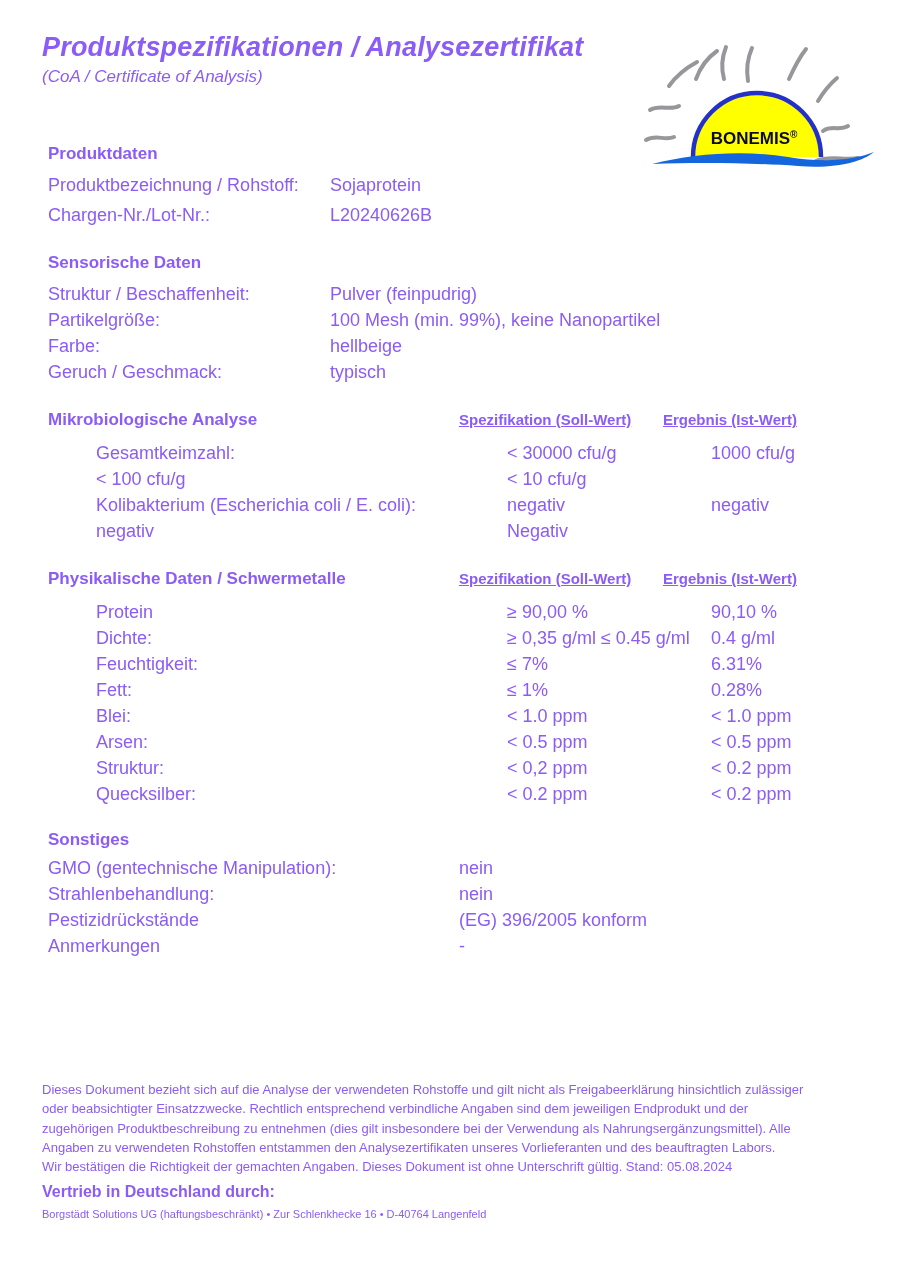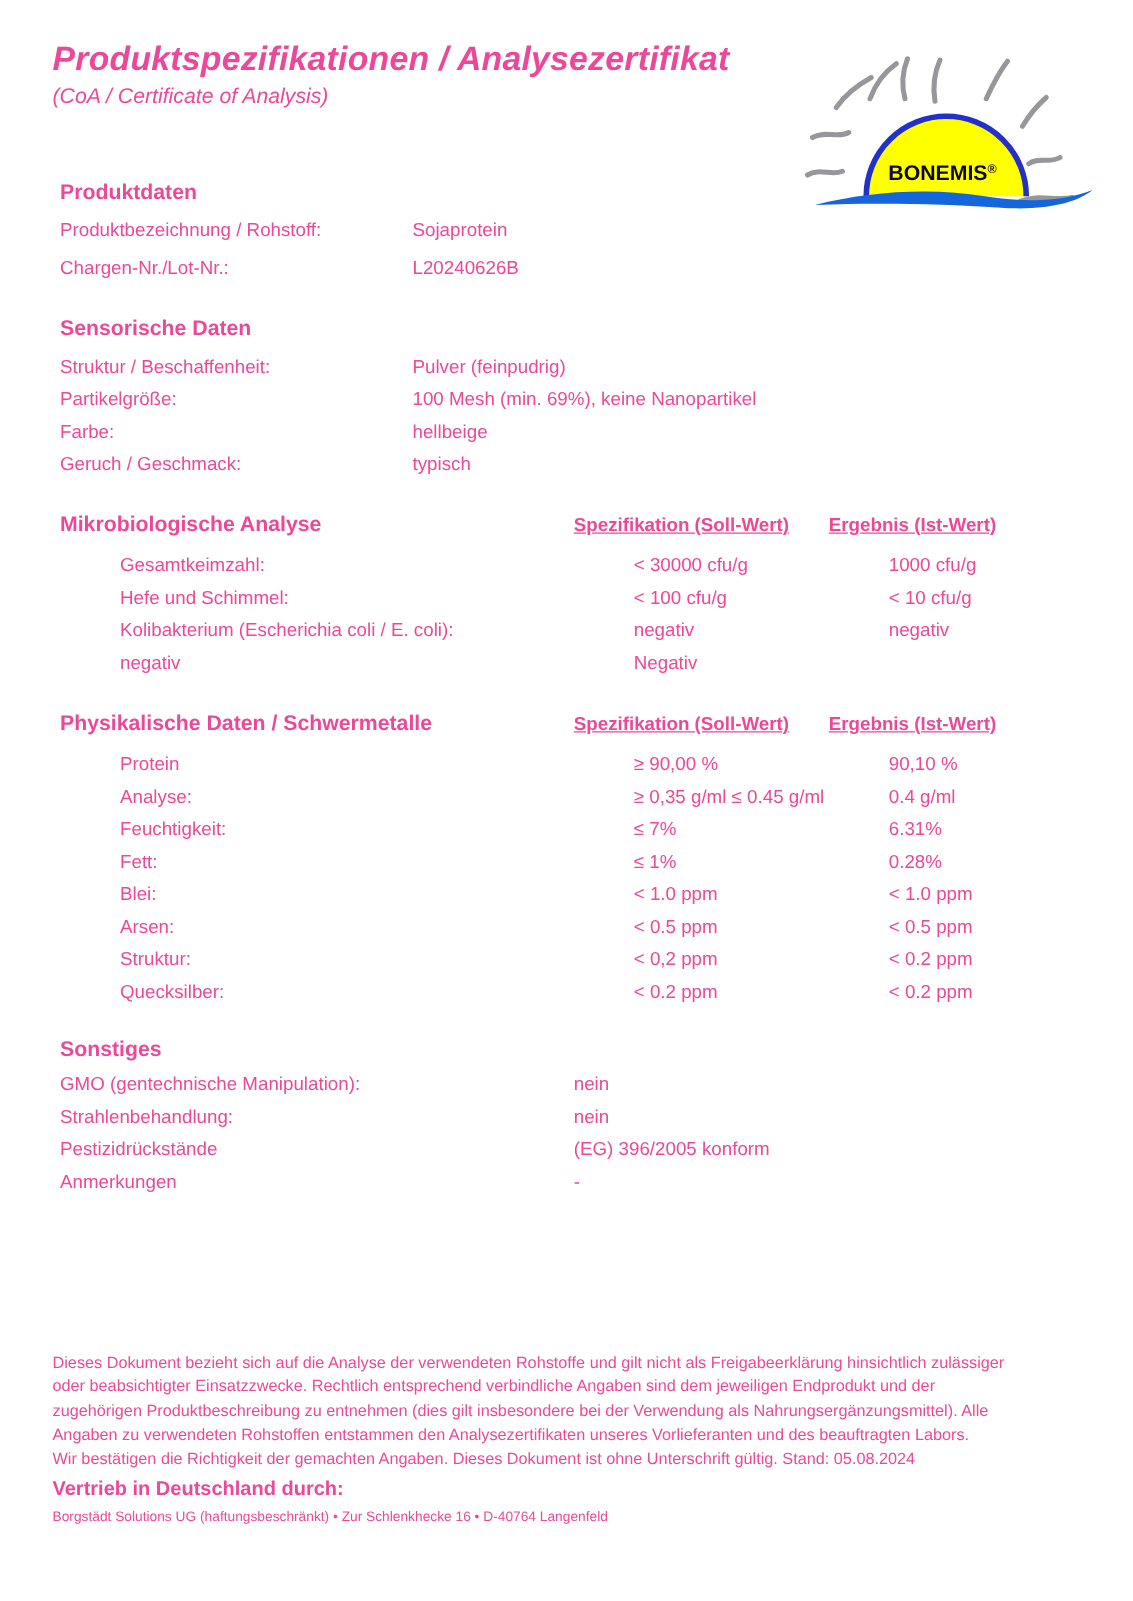--- a/index.html
+++ b/index.html
@@ -1,21 +1,21 @@
 <!DOCTYPE html>
 <html><head>
 <meta charset="utf-8">
 <style>
   html, body { margin: 0; padding: 0; background: #ffffff; }
   .page {
     position: relative;
     width: 906px;
     height: 1281px;
     background: #ffffff;
-    color: #ec4899;
+    color: #8b5cf6;
     font-family: "Liberation Sans", "DejaVu Sans", sans-serif;
     overflow: hidden;
   }
   
   .title-block { position: absolute; left: 42px; top: 31px; }
   .title-block h1 {
     margin: 0;
     font-size: 27px;
     font-weight: bold;
     font-style: italic;
@@ -36,21 +36,21 @@
   .sec h2 { margin: 0; font-size: 17px; font-weight: bold; line-height: 20px; }
   .sec-head3 {
     display: grid;
     grid-template-columns: 411px 204px auto;
     align-items: baseline;
   }
   .colh { font-size: 15px; font-weight: bold; line-height: 18px; text-decoration: underline; }
   .rows { margin-top: 12px; }
   .rows-m14 { margin-top: 14px; }
   .rows-m9  { margin-top: 9px; }
-  .row { display: grid; font-size: 15px; line-height: 18px; align-items: start; }
+  .row { display: grid; font-size: 18px; line-height: 18px; align-items: start; }
   .row2  { grid-template-columns: 282px auto; height: 30px; }
   .row2s { grid-template-columns: 282px auto; height: 26px; }
   .row3  { grid-template-columns: 411px 204px auto; height: 26px; margin-left: 48px; }
   .rowS  { grid-template-columns: 411px auto; height: 26px; }
   
   .disclaimer {
     position: absolute;
     left: 42px;
     top: 1080px;
     width: 852px;
@@ -122,21 +122,21 @@
 
   <section class="sec" style="top:253px">
     <h2>Sensorische Daten</h2>
     <div class="rows">
       <div class="row row2s">
         <span>Struktur / Beschaffenheit:</span>
         <span>Pulver (feinpudrig)</span>
       </div>
       <div class="row row2s">
         <span>Partikelgröße:</span>
-        <span>100 Mesh (min. 69%), keine Nanopartikel</span>
+        <span>100 Mesh (min. 99%), keine Nanopartikel</span>
       </div>
       <div class="row row2s">
         <span>Farbe:</span>
         <span>hellbeige</span>
       </div>
       <div class="row row2s">
         <span>Geruch / Geschmack:</span>
         <span>typisch</span>
       </div>
     </div>
@@ -148,21 +148,20 @@
       <span class="colh">Spezifikation (Soll-Wert)</span>
       <span class="colh">Ergebnis (Ist-Wert)</span>
     </div>
     <div class="rows rows-m14">
       <div class="row row3">
         <span>Gesamtkeimzahl:</span>
         <span>&lt; 30000 cfu/g</span>
         <span>1000 cfu/g</span>
       </div>
       <div class="row row3">
-        <span>Hefe und Schimmel:</span>
         <span>&lt; 100 cfu/g</span>
         <span>&lt; 10 cfu/g</span>
       </div>
       <div class="row row3">
         <span>Kolibakterium (Escherichia coli / E. coli):</span>
         <span>negativ</span>
         <span>negativ</span>
       </div>
       <div class="row row3">
         <span>negativ</span>
@@ -177,21 +176,21 @@
       <span class="colh">Spezifikation (Soll-Wert)</span>
       <span class="colh">Ergebnis (Ist-Wert)</span>
     </div>
     <div class="rows rows-m14">
       <div class="row row3">
         <span>Protein</span>
         <span>≥ 90,00 %</span>
         <span>90,10 %</span>
       </div>
       <div class="row row3">
-        <span>Analyse:</span>
+        <span>Dichte:</span>
         <span>≥ 0,35 g/ml ≤ 0.45 g/ml</span>
         <span>0.4 g/ml</span>
       </div>
       <div class="row row3">
         <span>Feuchtigkeit:</span>
         <span>≤ 7%</span>
         <span>6.31%</span>
       </div>
       <div class="row row3">
         <span>Fett:</span>

